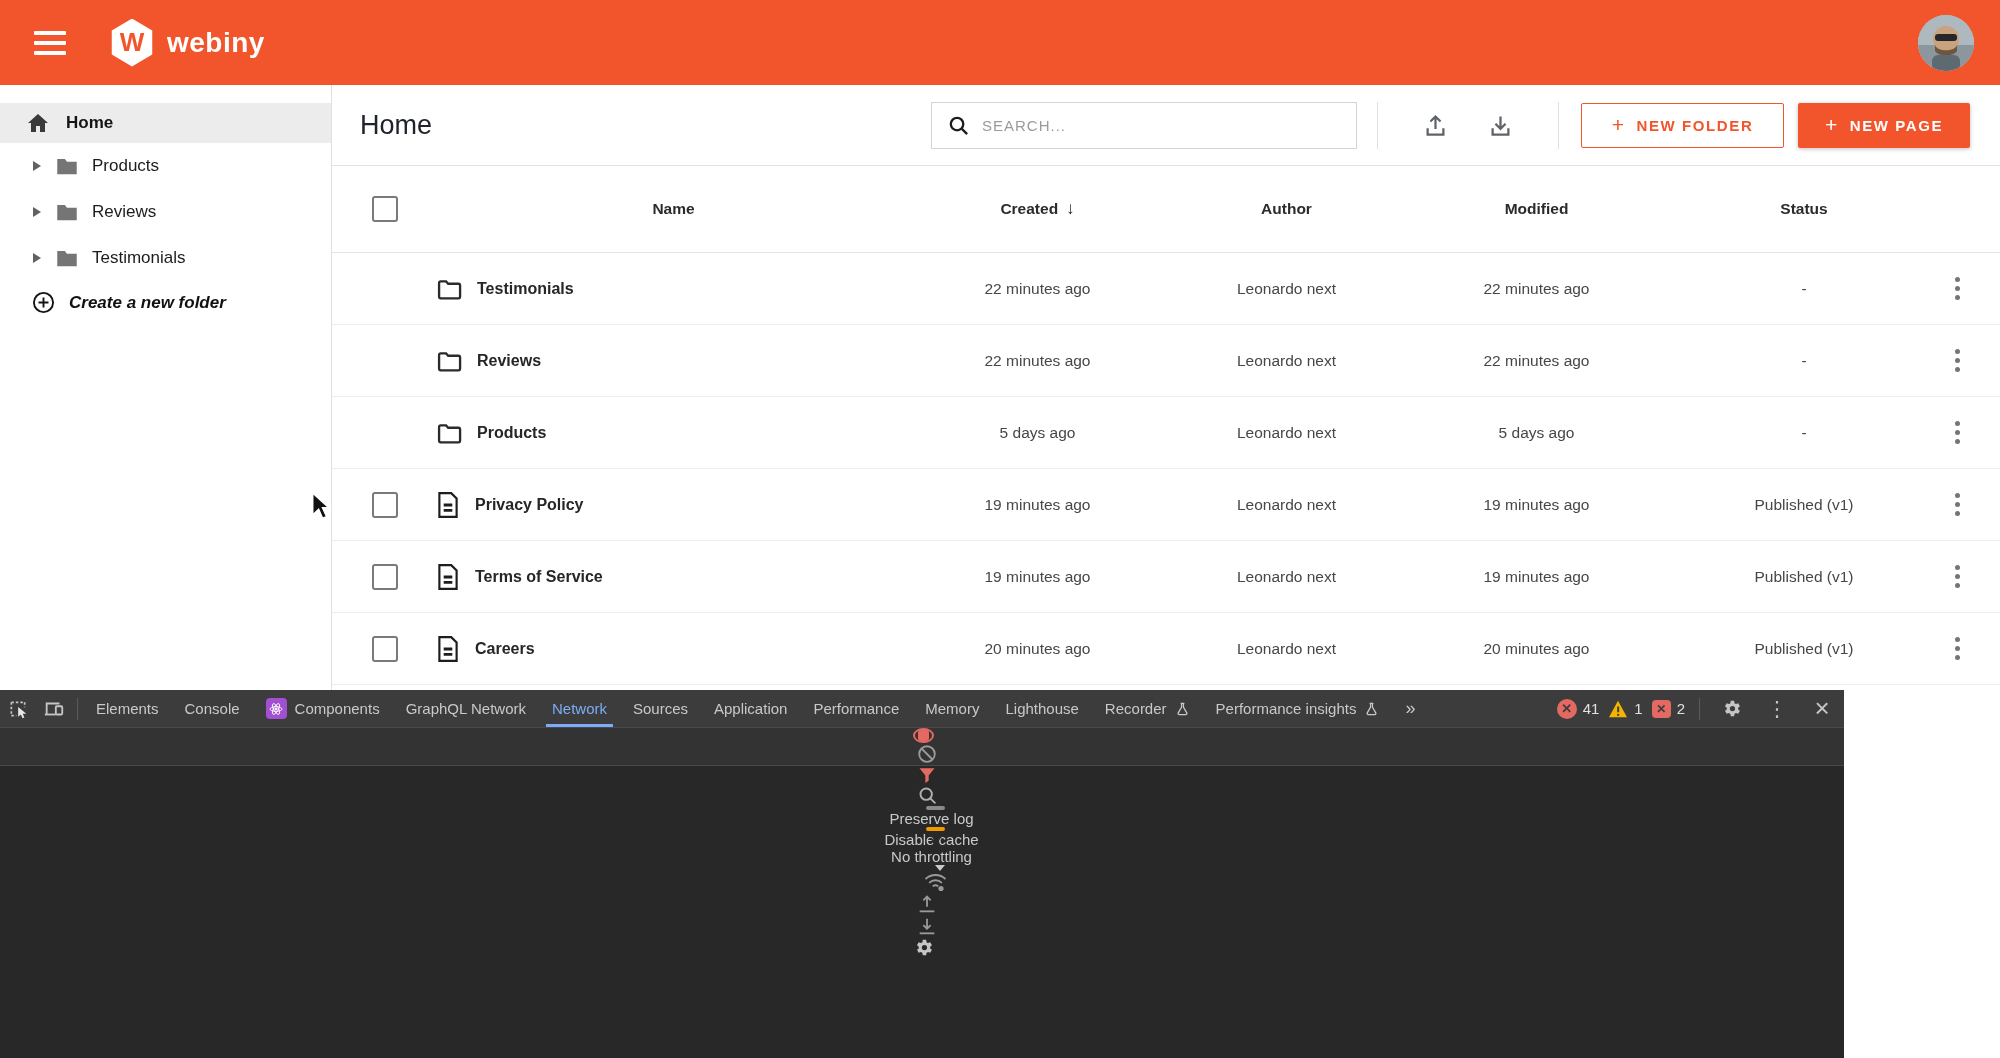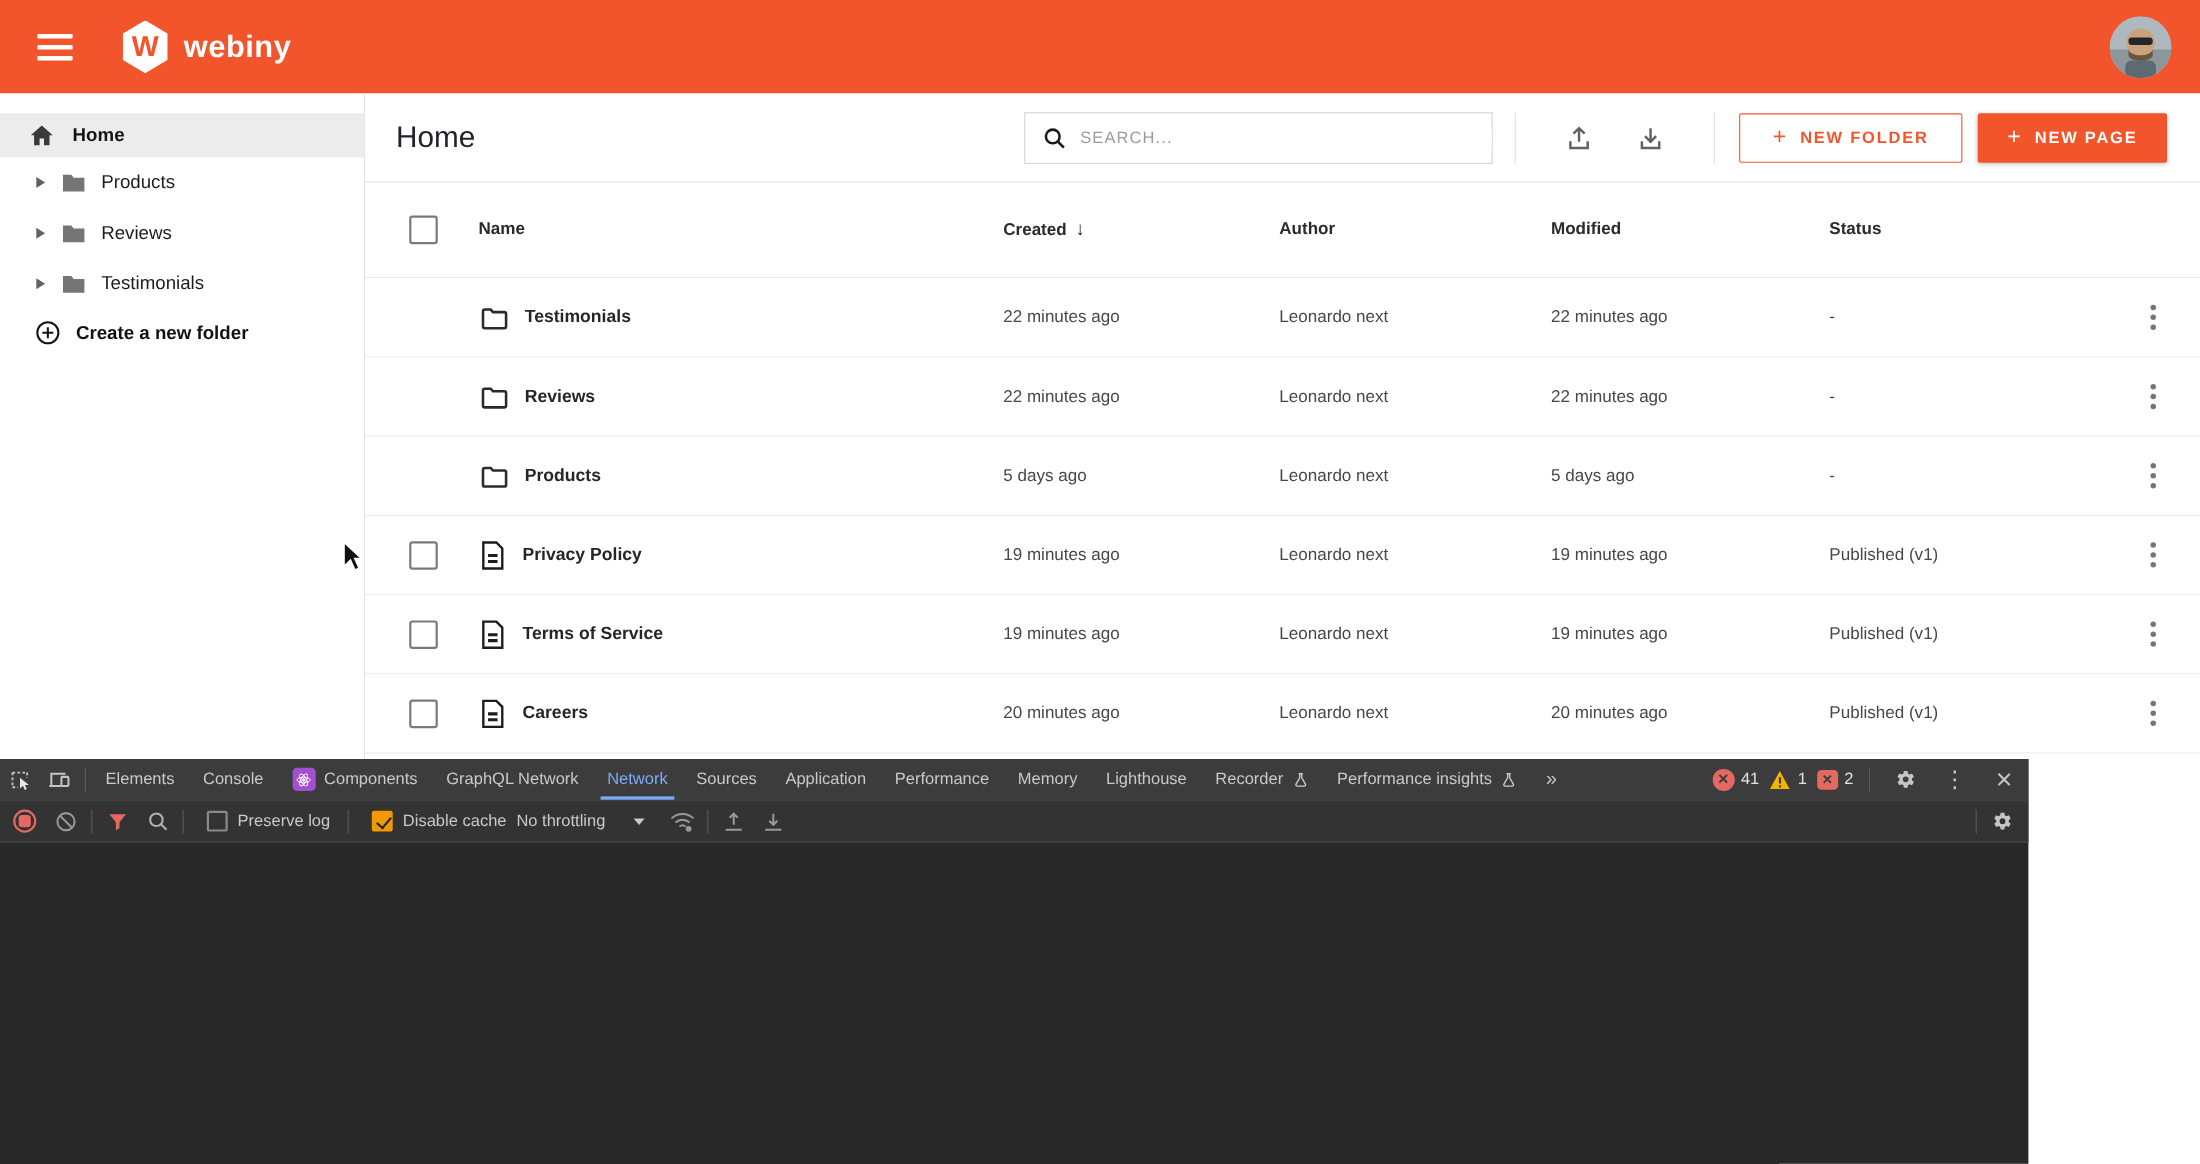--- a/index.html
+++ b/index.html
@@ -14,38 +14,38 @@
   #brand { margin-left:13px; color:#fff; font-size:28px; font-weight:bold; letter-spacing:.5px; }
   #avatar { margin-left:auto; margin-right:26px; width:56px; height:56px; border-radius:50%; overflow:hidden; background:#b9c3c9; }
 
   
   #sidebar { position:absolute; top:85px; left:0; width:332px; height:605px; background:#fff; border-right:1px solid #e0e0e0; }
   .side-home { margin-top:18px; height:40px; background:#ececec; display:flex; align-items:center; padding-left:26px; gap:16px; font-size:17px; font-weight:bold; color:#141414; cursor:pointer; }
   .side-item { height:46px; display:flex; align-items:center; padding-left:33px; font-size:17px; color:#1c1c1c; cursor:pointer; }
   .caret { width:0; height:0; border-left:8px solid #616161; border-top:5px solid transparent; border-bottom:5px solid transparent; }
   .side-item svg { margin-left:13px; }
   .side-item .lbl { margin-left:12px; }
-  .side-create { margin-top:9px; display:flex; align-items:center; padding-left:31px; gap:13px; font-size:17px; font-weight:bold; color:#111; cursor:pointer; }
+  .side-create { margin-top:9px; display:flex; align-items:center; padding-left:31px; gap:13px; font-size:17px; font-weight:bold; color:#111; cursor:pointer;font-style:italic; }
 
   
   #main { position:absolute; top:85px; left:332px; width:1668px; height:605px; background:#fff; }
   #main-header { height:81px; border-bottom:1px solid #e3e3e3; display:flex; align-items:center; }
   #page-title { margin-left:28px; font-size:27px; color:#20232a; }
   #searchbox { margin-left:auto; width:426px; height:47px; border:1px solid #d4d4d4; background:#fff; display:flex; align-items:center; }
   #searchbox input { border:0; outline:0; flex:1; font-size:15px; letter-spacing:1px; color:#333; font-family:inherit; }
   #searchbox input::placeholder { color:#9b9b9b; }
   .vdiv { width:1px; height:47px; background:#e0e0e0; }
   .icon-btn { background:none; border:0; cursor:pointer; display:flex; align-items:center; justify-content:center; }
   #up-btn { margin:0 0 0 44px; } #down-btn { margin:0 44px 0 38px; }
   .btn { height:45px; display:flex; align-items:center; justify-content:center; gap:11px; font-size:15px; font-weight:bold; letter-spacing:1.6px; border-radius:2px; cursor:pointer; font-family:inherit; }
   #btn-new-folder { margin-left:22px; width:203px; background:#fff; border:1px solid #f2552b; color:#f2552b; }
   #btn-new-page { margin-left:14px; margin-right:30px; width:172px; background:#f2552b; border:0; color:#fff; box-shadow:0 1px 4px rgba(0,0,0,.25); }
   .plus { font-size:21px; font-weight:normal; }
 
-  .grid { display:grid; grid-template-columns:103px 477px 251px 247px 253px 282px 1fr; align-items:center; }
+  .grid { display:grid; grid-template-columns:103px 477px 251px 247px 253px 282px 1fr; align-items:center;text-align:center; }
   #table-head { height:87px; border-bottom:1px solid #e4e4e4; font-size:15.5px; font-weight:bold; color:#2b2b2b; }
   .chk { width:26px; height:26px; border:2px solid #7a7a7a; border-radius:3px; background:#fff; margin-left:40px; cursor:pointer; }
   .sort { font-weight:normal; font-size:17px; margin-left:8px; color:#222; }
   .t-row { height:72px; border-bottom:1px solid #ededed; font-size:15.5px; color:#474747; background:#fff; }
   .name-cell { display:flex; align-items:center; gap:14px; font-size:16px; font-weight:bold; color:#262626; cursor:pointer; }
   .kebab { justify-self:end; padding-right:40px; display:flex; flex-direction:column; gap:4px; cursor:pointer; }
   .kebab i { width:5px; height:5px; border-radius:50%; background:#757575; }
 
   
   #devtools { position:absolute; top:690px; left:0; width:1844px; height:368px; background:#282828; }
@@ -54,21 +54,21 @@
   .dt-vdiv { width:1px; height:22px; background:#5a5a5a; margin:0 5px; }
   .dt-tab { padding:0 13px; height:100%; display:flex; align-items:center; gap:8px; position:relative; cursor:pointer; white-space:nowrap; }
   .dt-tab.active { color:#7cacf8; }
   .dt-tab.active::after { content:""; position:absolute; left:9%; bottom:0; width:82%; height:3px; background:#7cacf8; }
   .react-ic { width:21px; height:21px; border-radius:4px; background:#a34fd1; display:flex; align-items:center; justify-content:center; }
   #dt-badges { margin-left:auto; display:flex; align-items:center; gap:9px; }
   .badge { display:flex; align-items:center; gap:6px; cursor:pointer; color:#e0e0e0; font-size:15px; }
   .err-ic { width:20px; height:20px; border-radius:50%; background:#e46962; display:flex; align-items:center; justify-content:center; color:#3c3c3c; font-size:13px; font-weight:bold; }
   .iss-ic { width:19px; height:18px; border-radius:4px; background:#e46962; display:flex; align-items:center; justify-content:center; color:#3c3c3c; font-size:12px; font-weight:bold; }
   .glyphbtn { color:#c5c5c5; font-size:21px; }
-  #dt-toolbar { height:38px; background:#333; border-bottom:1px solid #4a4a4a; display:flex; align-items:center; padding-left:10px; color:#c9c9c9; font-size:15px; }
+  #dt-toolbar { height:38px; background:#333; border-bottom:1px solid #4a4a4a; display:flex; align-items:center; padding-left:10px; color:#c9c9c9; font-size:15px;flex-direction:column; }
   #rec-btn { width:21px; height:21px; border:2px solid #e46962; border-radius:50%; display:flex; align-items:center; justify-content:center; margin:0 9px 0 2px; cursor:pointer; }
   #rec-btn i { width:11px; height:11px; border-radius:3px; background:#e46962; }
   .tb-gap { margin-left:16px; }
   .dt-check { width:19px; height:19px; border:2px solid #8a8a8a; border-radius:2px; cursor:pointer; }
   .dt-check.on { background:#f29900; border-color:#f29900; position:relative; }
   .dt-check.on::after { content:""; position:absolute; left:5px; top:1px; width:6px; height:11px; border:solid #2a2a2a; border-width:0 2.5px 2.5px 0; transform:rotate(40deg); }
   .tb-label { margin-left:9px; cursor:pointer; }
   .dd-caret { width:0; height:0; border-top:6px solid #c9c9c9; border-left:5px solid transparent; border-right:5px solid transparent; margin-left:26px; }
   #dt-body { height:292px; display:flex; flex-direction:column; align-items:center; justify-content:center; gap:14px; color:#9aa0a6; font-size:17px; }
   #dt-body b { color:#bdc1c6; }

